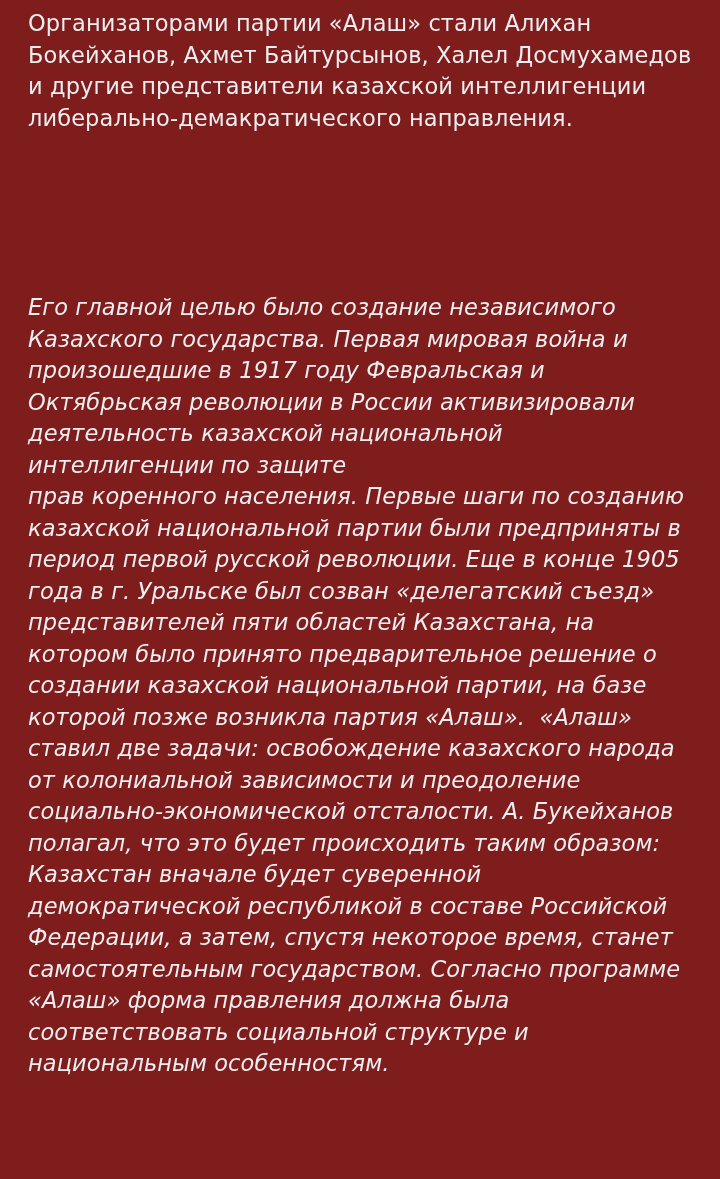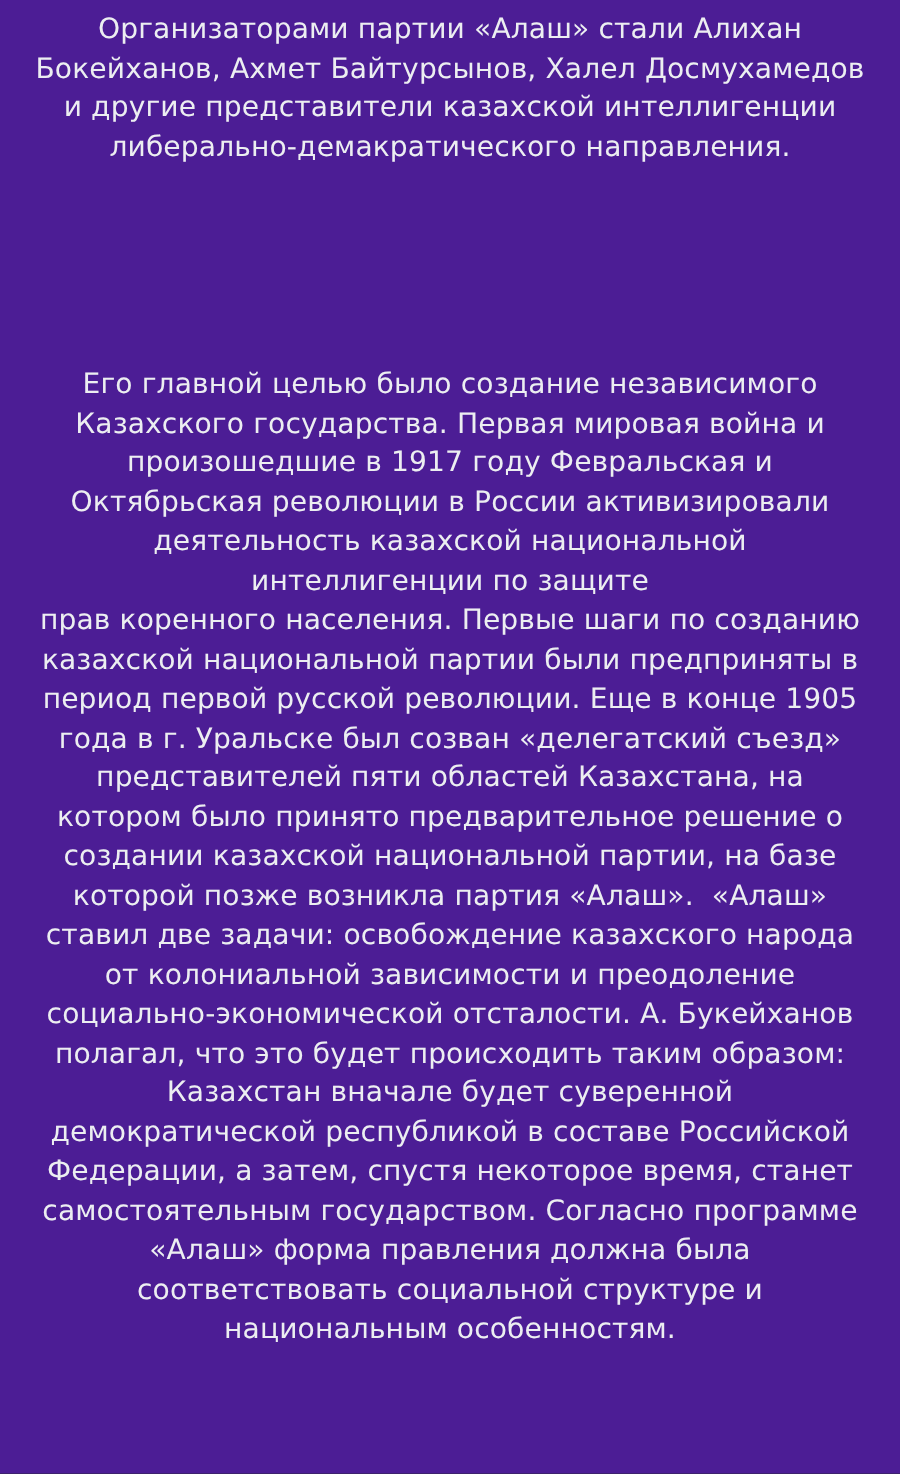--- a/index.html
+++ b/index.html
@@ -11,23 +11,22 @@
     width: 720px;
     height: 1179px;
     overflow: hidden;
     font-family: "DejaVu Sans", sans-serif;
     color: #e8eaed;
   }
   .page {
     width: 720px;
     height: 1179px;
     box-sizing: border-box;
-    background: #4c1d95;
+    background: #7f1d1d;
     position: relative;
-    text-align: center;
   }
   .block {
     padding: 0 28px 0 28px;
     box-sizing: border-box;
   }
   .para {
     font-size: 22.5px;
     line-height: 31.5px;
     letter-spacing: 0.1px;
     color: #eceef1;
@@ -38,20 +37,21 @@
     position: absolute;
     top: 8px;
     left: 0;
     width: 720px;
   }
   #block-two {
     position: absolute;
     top: 292px;
     left: 0;
     width: 720px;
+    font-style: italic;
   }
 </style>
 </head>
 <body>
 
 <div class="page">
 
   <div class="block" id="block-one">
     <p class="para">Организаторами партии «Алаш» стали Алихан Бокейханов, Ахмет Байтурсынов, Халел Досмухамедов и другие представители казахской интеллигенции либерально-демакратического направления.</p>
   </div>

